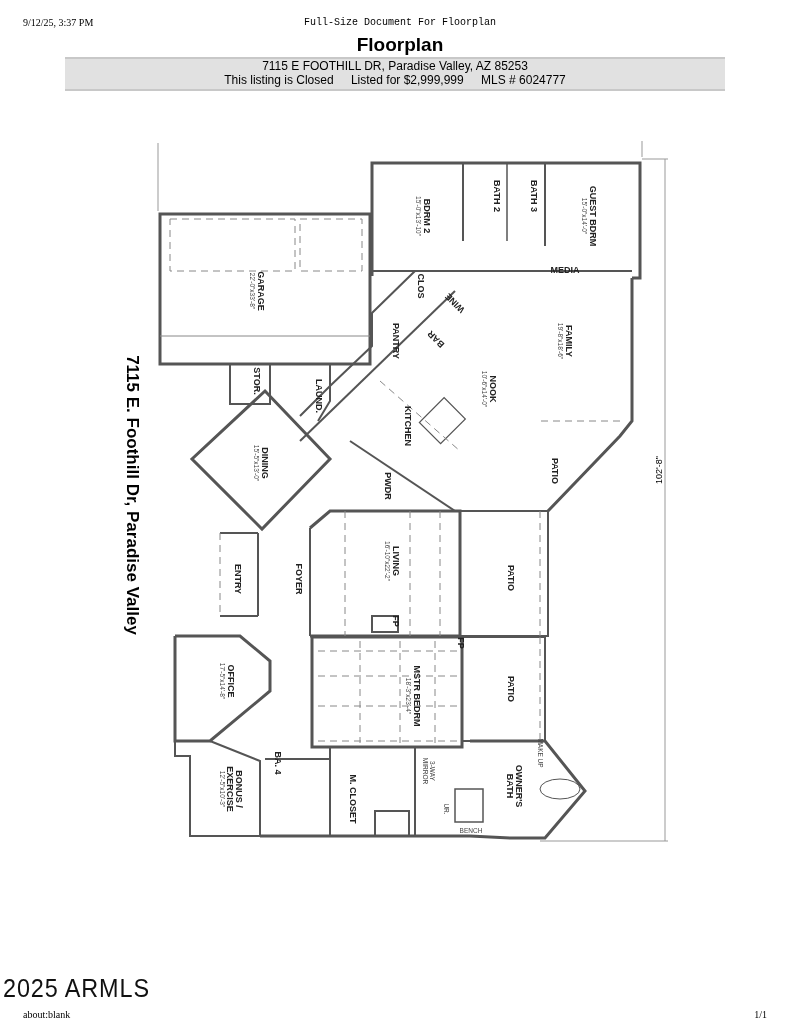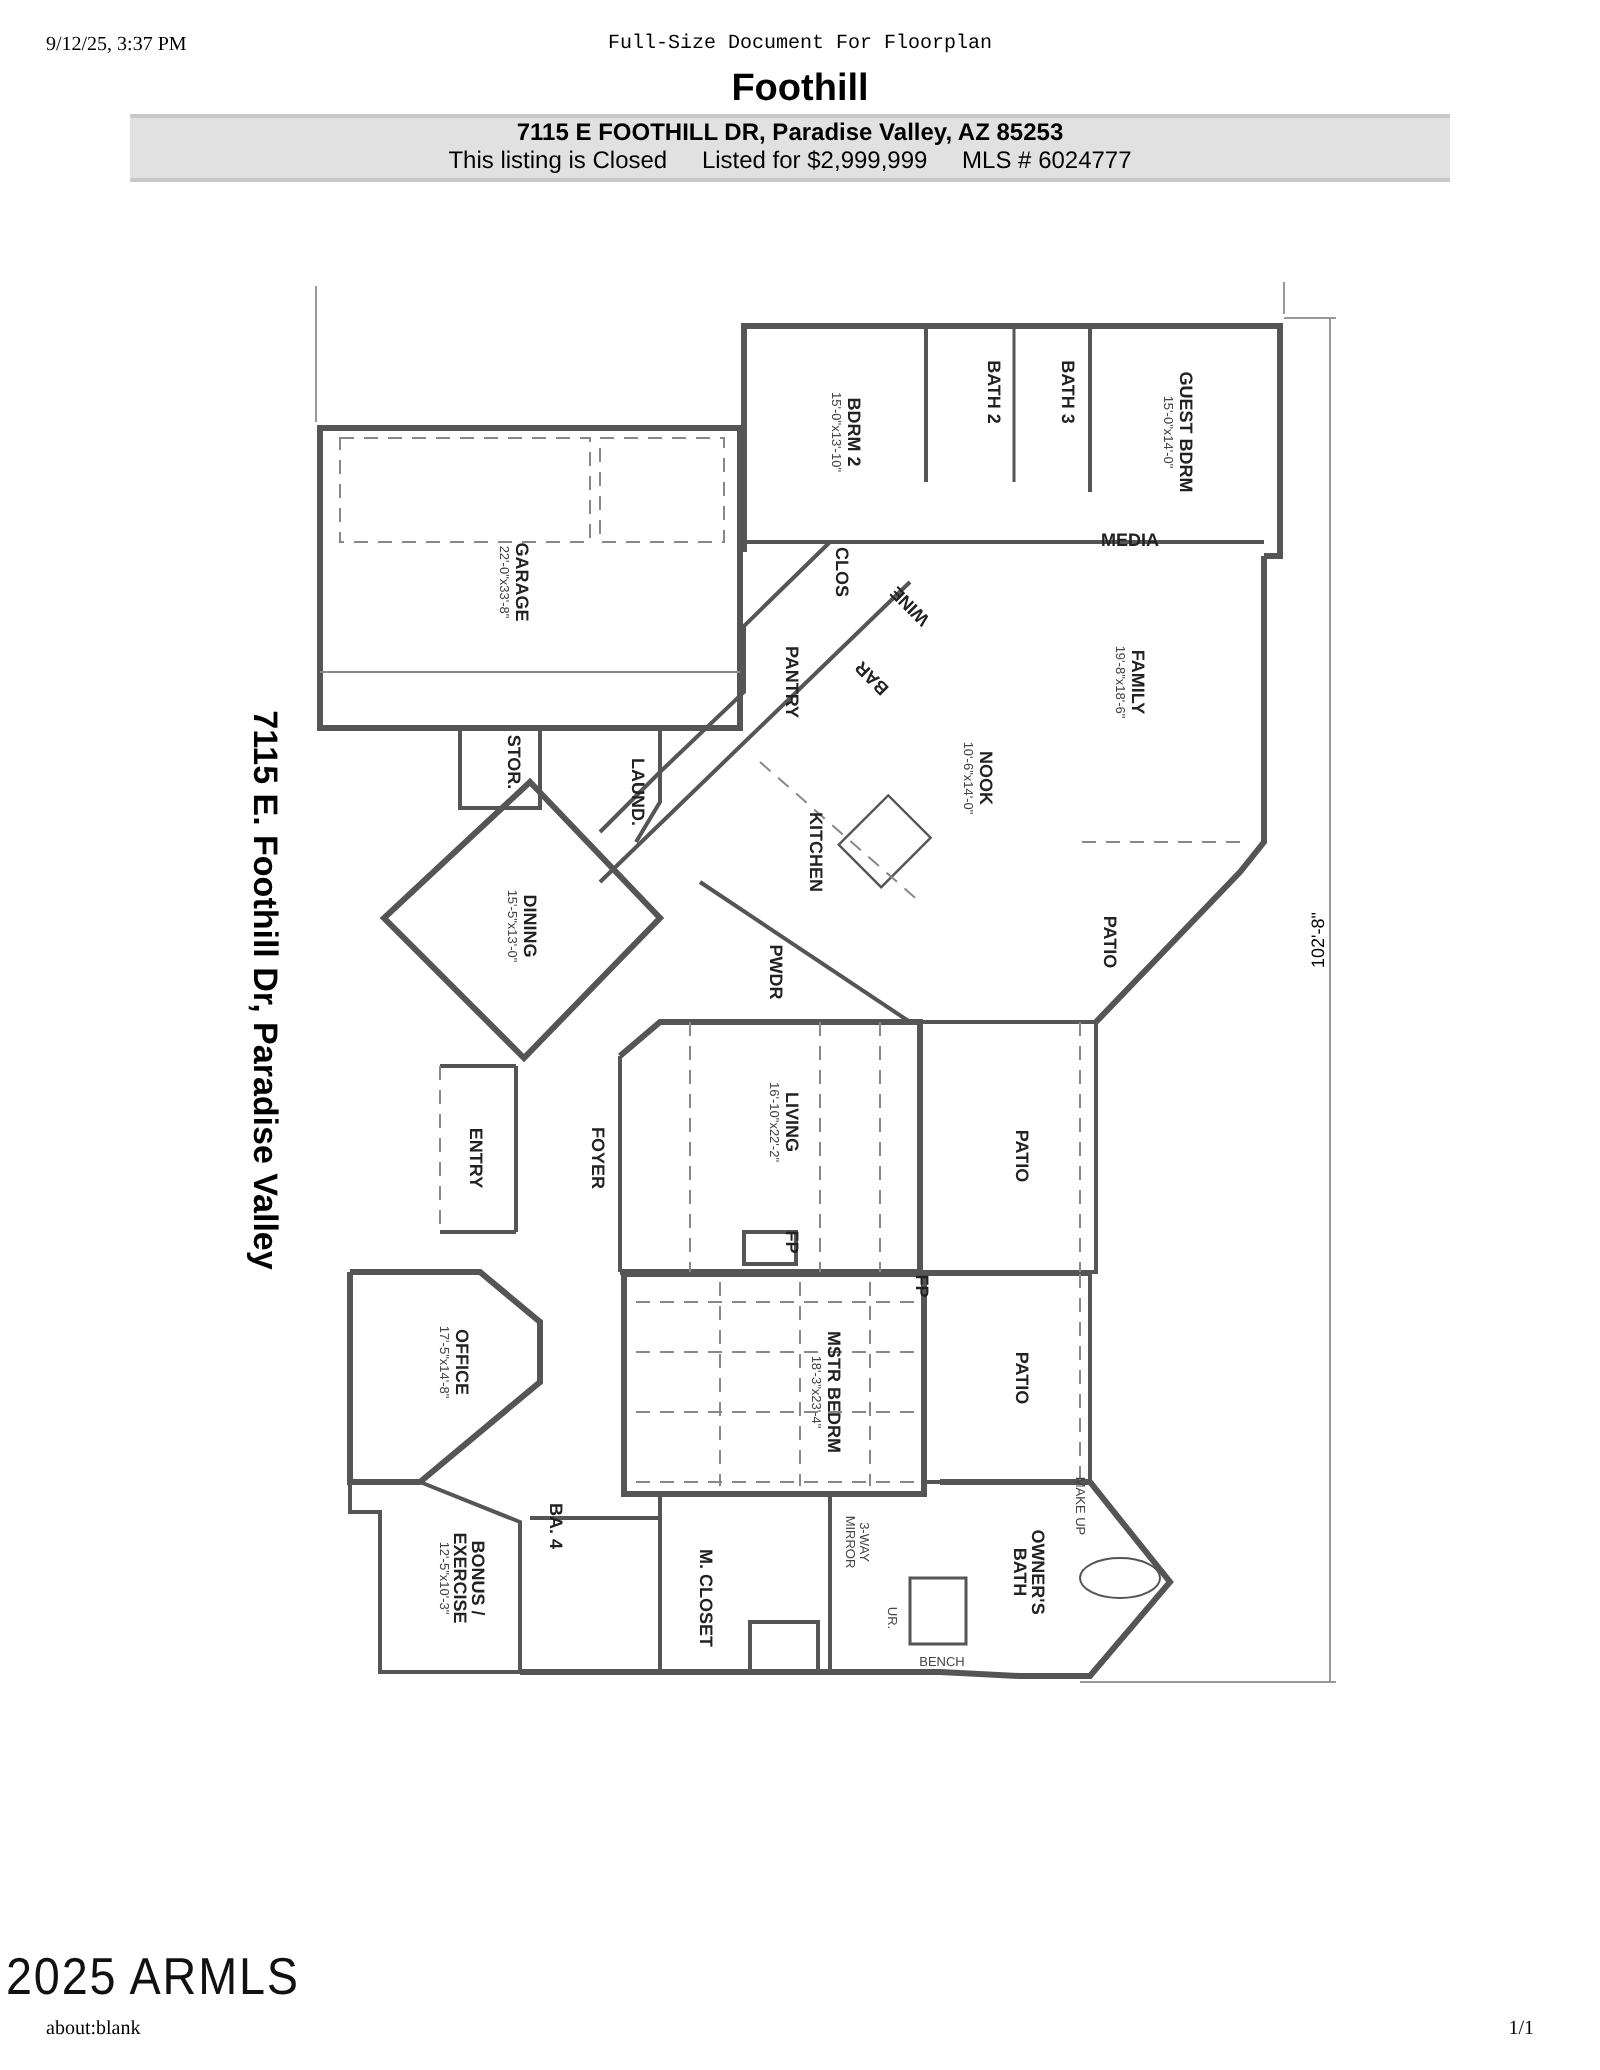--- a/index.html
+++ b/index.html
@@ -1,41 +1,41 @@
 <!DOCTYPE html>
 <html><head>
   <meta charset="utf-8">
   <style>
     html, body { margin: 0; padding: 0; background: #ffffff; }
     body { width: 800px; height: 1035px; position: relative; overflow: hidden; font-family: "Liberation Sans", sans-serif; color: #000; }
     .print-header-left { position: absolute; left: 23px; top: 17px; font-family: "Liberation Serif", serif; font-size: 10px; }
     .print-header-center { position: absolute; left: 0; width: 800px; top: 17px; text-align: center; font-family: Liberation Mono, monospace; font-size: 10px; }
     .doc-title { position: absolute; left: 0; width: 800px; top: 34px; text-align: center; font-size: 19px; font-weight: bold; }
     .info-band { position: absolute; left: 65px; width: 660px; top: 57px; height: 30px; background: #e1e1e1; border-top: 2px solid #c8c8c8; border-bottom: 2px solid #c8c8c8; text-align: center; font-size: 12px; line-height: 14px; }
-    .info-band .addr { font-weight: bold; }
+    .info-band .addr { font-weight: normal; }
     .info-band .line2 span { margin: 0 7px; }
     .plan { position: absolute; left: 0; top: 0; width: 800px; height: 892px; margin-top: 41px; }
     .plan svg { position: absolute; left: 0; top: 0; }
     .room-label { font-family: "Liberation Sans", sans-serif; font-weight: bold; font-size: 9px; fill: #222; }
     .room-dim { font-family: "Liberation Sans", sans-serif; font-size: 6.5px; fill: #444; }
     .side-address { position: absolute; left: 117px; top: 335px; width: 30px; height: 320px; }
     .side-address span { position: absolute; left: 50%; top: 50%; transform: translate(-50%, -50%) rotate(90deg); white-space: nowrap; font-size: 17px; font-weight: bold; }
     .overall-dim { position: absolute; left: 652px; top: 450px; width: 14px; height: 40px; }
     .overall-dim span { position: absolute; left: 50%; top: 50%; transform: translate(-50%, -50%) rotate(-90deg); white-space: nowrap; font-size: 9px; }
     .copyright { position: absolute; left: 3px; top: 973px; font-size: 26px; font-weight: 300; letter-spacing: 1px; font-family: "Liberation Sans Narrow", "Liberation Sans", sans-serif; transform: scaleX(0.9); transform-origin: left; color: #111; }
     .footer-left { position: absolute; left: 23px; top: 1009px; font-family: "Liberation Serif", serif; font-size: 10px; }
     .footer-right { position: absolute; right: 33px; top: 1009px; font-family: "Liberation Serif", serif; font-size: 10px; }
   </style>
 </head>
 <body>
 
 <div class="print-header-left">9/12/25, 3:37 PM</div>
 <div class="print-header-center">Full-Size Document For Floorplan</div>
 
-<div class="doc-title">Foothill</div>
+<div class="doc-title">Floorplan</div>
 
 <div class="info-band">
   <div class="addr">7115 E FOOTHILL DR, Paradise Valley, AZ 85253</div>
   <div class="line2">
     <span>This listing is Closed</span>
     <span>Listed for $2,999,999</span>
     <span>MLS # 6024777</span>
   </div>
 </div>
 

